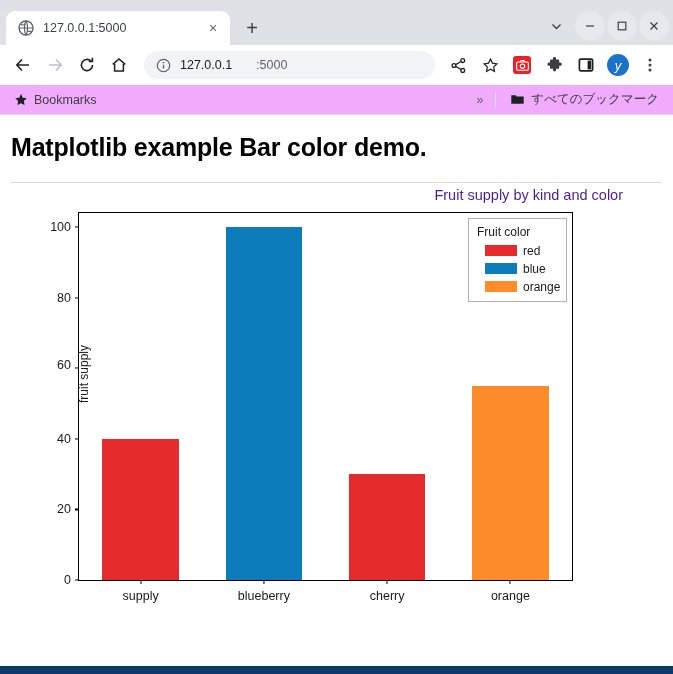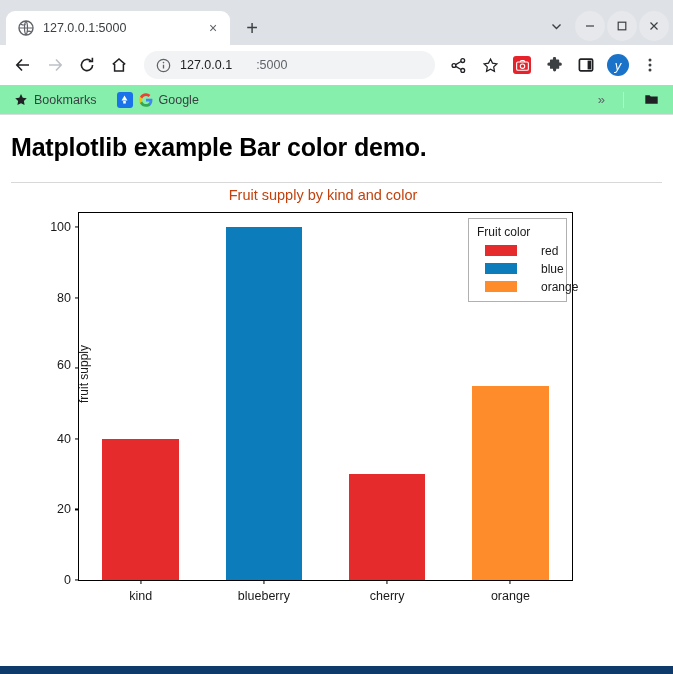--- a/index.html
+++ b/index.html
@@ -140,25 +140,25 @@
     color: #ffffff;
     font-size: 13px;
     display: flex; align-items: center; justify-content: center;
     font-style: italic;
     line-height: 1;
   }
 
   
   .bookmarks-bar {
     height: 30px;
-    background: #86efac;
+    background: #f0abfc;
     display: flex;
     align-items: center;
     padding: 0 8px;
-    gap: 8px;
+    gap: 2px;
     border-bottom: 1px solid #dadce0;
     box-sizing: border-box;
   }
   .bm-item {
     display: flex;
     align-items: center;
     gap: 6px;
     padding: 3px 6px;
     border-radius: 4px;
     font-size: 12.5px;
@@ -214,23 +214,23 @@
     width: 600px;
     height: 450px;
     margin: 0 auto;
     margin-left: 11px;
     background: #ffffff;
   }
   .fig-title {
     position: absolute;
     left: 0; right: 0;
     top: 4px;
-    text-align: center;
+    text-align: right;
     font-size: 14.5px;
-    color: #c2410c;
+    color: #4c1d95;
     
     transform: translateX(12px);
   }
   .axes {
     position: absolute;
     left: 67px;
     top: 29px;
     width: 495px;
     height: 369px;
     border: 1.1px solid #000000;
@@ -301,21 +301,21 @@
   }
   .legend-title {
     text-align: left;
     font-size: 12px;
     color: #1a1a1a;
     margin-bottom: 4px;
   }
   .legend-row {
     display: flex;
     align-items: center;
-    gap: 24px;
+    gap: 6px;
     margin-bottom: 3px;
     height: 15px;
     padding-left: 8px;
   }
   .legend-row:last-child { margin-bottom: 0; }
   .legend-swatch {
     width: 32px; height: 11px;
     flex: 0 0 auto;
   }
   .legend-label {
@@ -451,44 +451,30 @@
     </div>
   </div>
 
   <div class="bookmarks-bar">
     <div class="bm-item">
       <svg width="14" height="14" viewBox="0 0 16 16">
           <path d="M8 1.2l2 4.2 4.6.6-3.3 3.2.8 4.6L8 11.6l-4.1 2.2.8-4.6L1.4 6l4.6-.6z" fill="#202124"></path>
         </svg>
       <span>Bookmarks</span>
     </div>
-    <div class="bm-item">
-      <div class="favicon-box fav-blue">
-        <svg width="11" height="11" viewBox="0 0 12 12">
-            <path d="M6 1.6l3.2 5.6H2.8z" fill="#ffffff"></path>
-            <rect x="4.6" y="7.6" width="2.8" height="2.8" fill="#ffffff"></rect>
-          </svg>
-      </div>
-      <svg width="14" height="14" viewBox="0 0 16 16">
-        <path d="M15.3 8.2c0-.5 0-1-.1-1.5H8v2.9h4.1c-.2 1-.7 1.8-1.6 2.4v2h2.6c1.5-1.4 2.2-3.4 2.2-5.8z" fill="#4285f4"></path>
-        <path d="M8 15.8c2.1 0 3.9-.7 5.1-1.9l-2.6-2c-.7.5-1.6.8-2.5.8-2 0-3.6-1.3-4.2-3.1H1.1v2.1A7.8 7.8 0 0 0 8 15.8z" fill="#34a853"></path>
-        <path d="M3.8 9.6c-.2-.5-.3-1-.3-1.6s.1-1.1.3-1.6V4.3H1.1a7.8 7.8 0 0 0 0 7l2.7-1.7z" fill="#fbbc05"></path>
-        <path d="M8 3.3c1.1 0 2.1.4 2.9 1.2l2.2-2.2A7.5 7.5 0 0 0 8 .2 7.8 7.8 0 0 0 1.1 4.3l2.7 2.1C4.4 4.6 6 3.3 8 3.3z" fill="#ea4335"></path>
-      </svg>
-      <span>Google</span>
-    </div>
 
     <div class="bm-spacer"></div>
 
     <div class="chevrons">»</div>
     <div class="bm-sep"></div>
     <div class="bm-item">
       <svg width="15" height="15" viewBox="0 0 16 16">
           <path d="M1.4 3.4h4.5l1.3 1.5h7.4v7.7H1.4z" fill="#202124"></path>
         </svg>
+      <span>すべてのブックマーク</span>
     </div>
   </div>
 
   <div class="page">
     <h1 class="page-title">Matplotlib example Bar color demo.</h1>
     <div class="page-hr"></div>
 
     <div class="figure">
       <div class="fig-title">Fruit supply by kind and color</div>
 
@@ -508,21 +494,21 @@
             <div class="ytick" style="top: 14.1154px;">100</div>
             <div class="ytick-mark" style="top: 14.1154px;"></div>
           </div>
         <div id="bars">
             <div class="bar" style="left: 23.4175px; width: 76.415px; height: 141.154px; background: rgb(229, 43, 43);"></div>
             <div class="bar" style="left: 146.667px; width: 76.415px; height: 352.885px; background: rgb(12, 124, 186);"></div>
             <div class="bar" style="left: 269.918px; width: 76.415px; height: 105.865px; background: rgb(229, 43, 43);"></div>
             <div class="bar" style="left: 393.168px; width: 76.415px; height: 194.087px; background: rgb(255, 140, 43);"></div>
           </div>
         <div id="xticks">
-            <div class="xtick" style="left: 61.625px;">kind</div>
+            <div class="xtick" style="left: 61.625px;">supply</div>
             <div class="xtick-mark" style="left: 61.625px;"></div>
             <div class="xtick" style="left: 184.875px;">blueberry</div>
             <div class="xtick-mark" style="left: 184.875px;"></div>
             <div class="xtick" style="left: 308.125px;">cherry</div>
             <div class="xtick-mark" style="left: 308.125px;"></div>
             <div class="xtick" style="left: 431.375px;">orange</div>
             <div class="xtick-mark" style="left: 431.375px;"></div>
           </div>
 
         <div class="legend">

